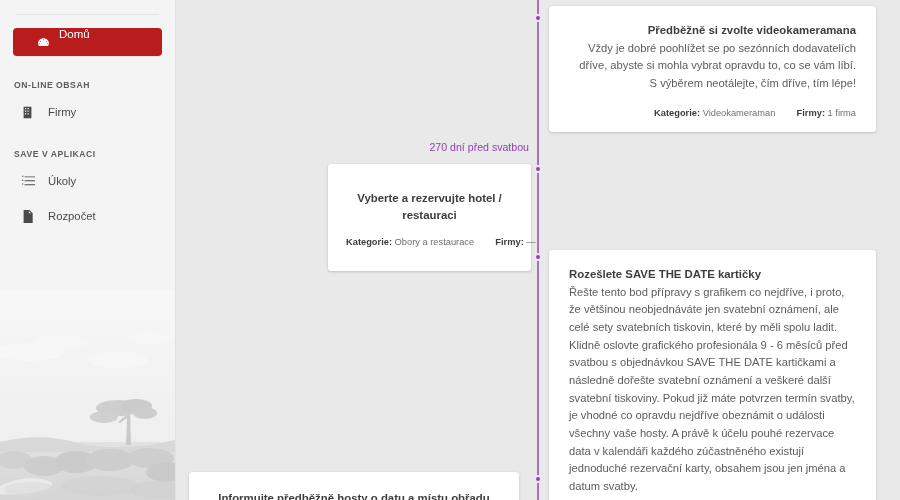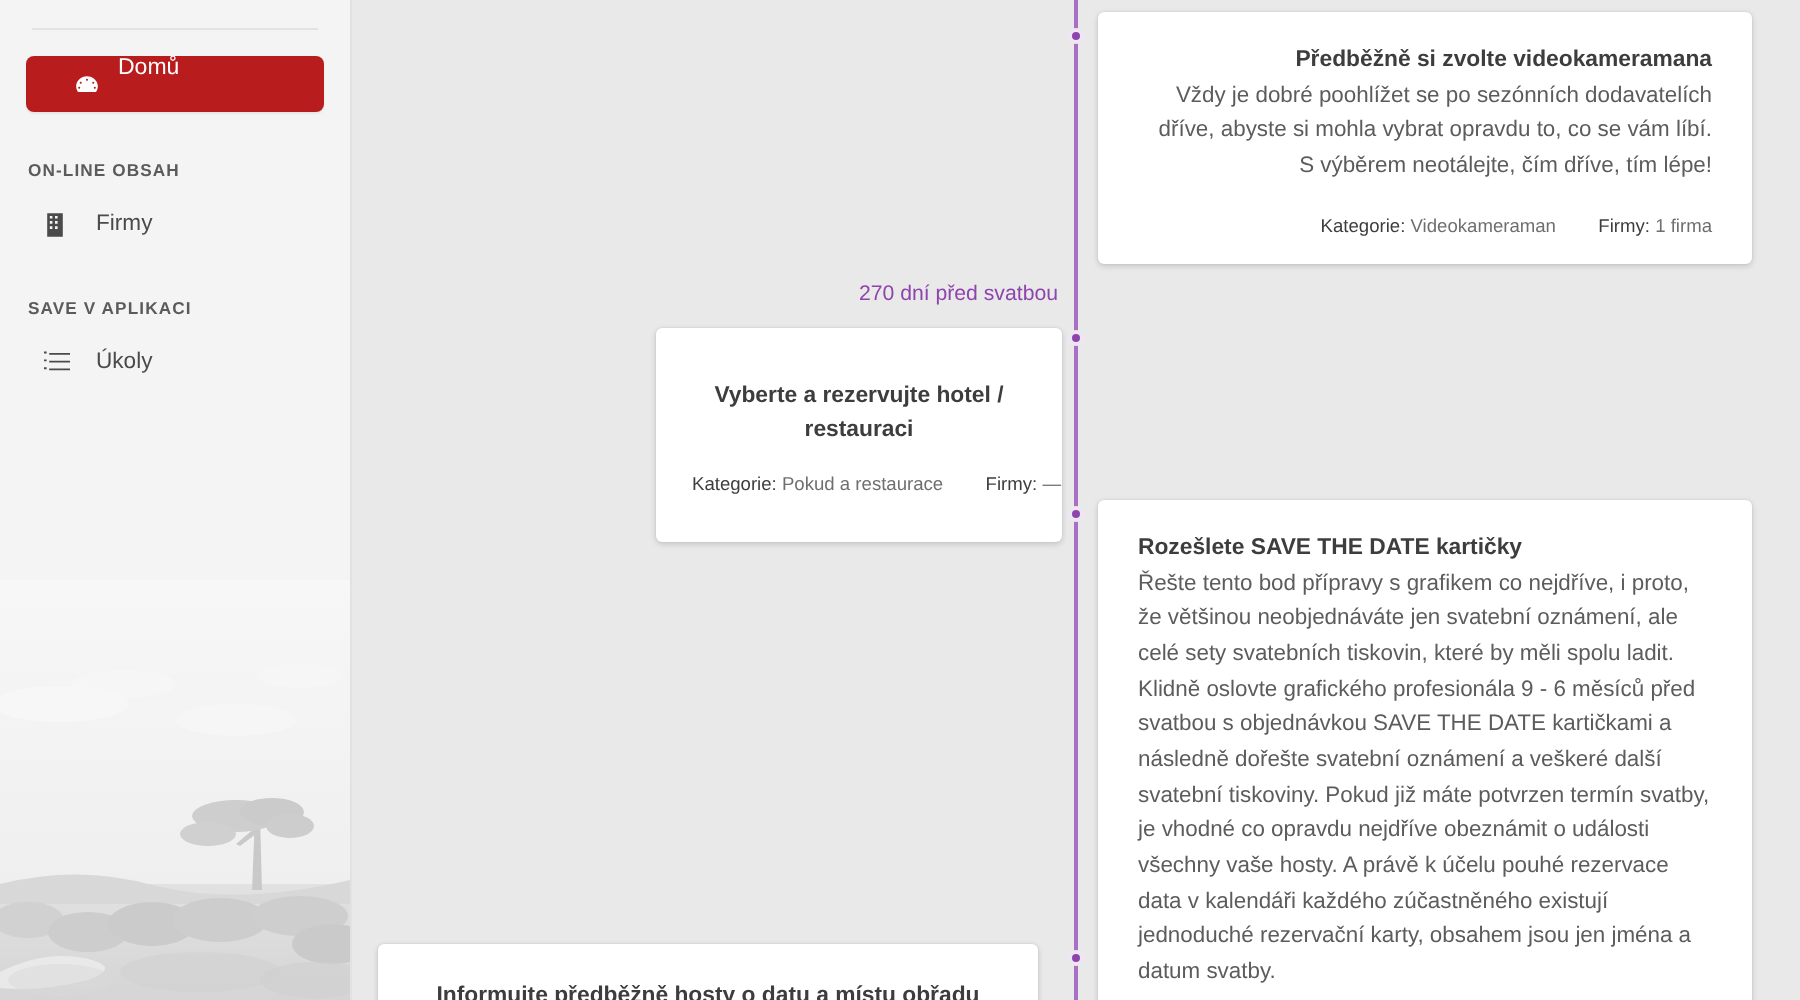--- a/index.html
+++ b/index.html
@@ -134,21 +134,21 @@
     font-size: 11.2px;
     color: #5c5c5c;
     line-height: 1.58;
   }
   .card-meta {
     margin-top: 15px;
     font-size: 9.3px;
     color: #6f6f6f;
     white-space: nowrap;
   }
-  .card-meta b { color: #3d3d3d; font-weight: normal; }
+  .card-meta b { color: #3d3d3d; font-weight: bold; }
   .card-meta .gap { display: inline-block; width: 16px; }
   .card.left .card-meta { margin-top: 14px; }
   .card.left .card-title { margin-bottom: 0; }
 </style>
 </head>
 <body>
 
 <div id="app">
 
   <aside id="sidebar">
@@ -179,20 +179,28 @@
     <div class="nav-item">
       <span class="ico">
         <svg width="13" height="12" viewBox="0 0 20 16" fill="#4a4a4a">
           <path d="M0 1.5h2V0H0v1.5zm0 6h2V6H0v1.5zm0 6h2V12H0v1.5zM4 1h16v1.4H4V1zm0 6h16v1.4H4V7zm0 6h16v1.4H4V13z"></path>
         </svg>
       </span>
       <span>Úkoly</span>
     </div>
 
 
+    <div class="nav-item">
+      <span class="ico">
+        <svg width="11" height="13" viewBox="0 0 16 20" fill="#4a4a4a">
+          <path d="M2 0h9l5 5v15H2V0zm8 1.5V5h3.5L10 1.5zM5 8h6v1.5H5V8zm0 3h6v1.5H5V11zm0 3h4v1.5H5V14z"></path>
+        </svg>
+      </span>
+      <span>Rozpočet</span>
+    </div>
 
     <div id="sidebar-photo">
       <svg width="175" height="210" viewBox="0 0 175 210">
         <defs>
           <linearGradient id="sky" x1="0" y1="0" x2="0" y2="1">
             <stop offset="0%" stop-color="#ffffff"></stop>
             <stop offset="100%" stop-color="#dcdcdc"></stop>
           </linearGradient>
           <linearGradient id="gnd" x1="0" y1="0" x2="0" y2="1">
             <stop offset="0%" stop-color="#b9b9b9"></stop>
@@ -248,21 +256,21 @@
         <span class="gap"></span>
         <b>Firmy:</b>
         <span>1 firma</span>
       </div>
     </div>
 
     <div class="card left" style="left:152px; top:164px; padding:26px 18px 24px 18px;">
       <div class="card-title">Vyberte a rezervujte hotel / restauraci</div>
       <div class="card-meta">
         <b>Kategorie:</b>
-        <span>Pokud a restaurace</span>
+        <span>Obory a restaurace</span>
         <span class="gap"></span>
         <b>Firmy:</b>
         <span>—</span>
       </div>
     </div>
 
     <div class="card right" style="top:250px;">
       <div class="card-title">Rozešlete SAVE THE DATE kartičky</div>
       <div class="card-body">Řešte tento bod přípravy s grafikem co nejdříve, i proto, že většinou neobjednáváte jen svatební oznámení, ale celé sety svatebních tiskovin, které by měli spolu ladit. Klidně oslovte grafického profesionála 9 - 6 měsíců před svatbou s objednávkou SAVE THE DATE kartičkami a následně dořešte svatební oznámení a veškeré další svatební tiskoviny. Pokud již máte potvrzen termín svatby, je vhodné co opravdu nejdříve obeznámit o události všechny vaše hosty. A právě k účelu pouhé rezervace data v kalendáři každého zúčastněného existují jednoduché rezervační karty, obsahem jsou jen jména a datum svatby.</div>
 

